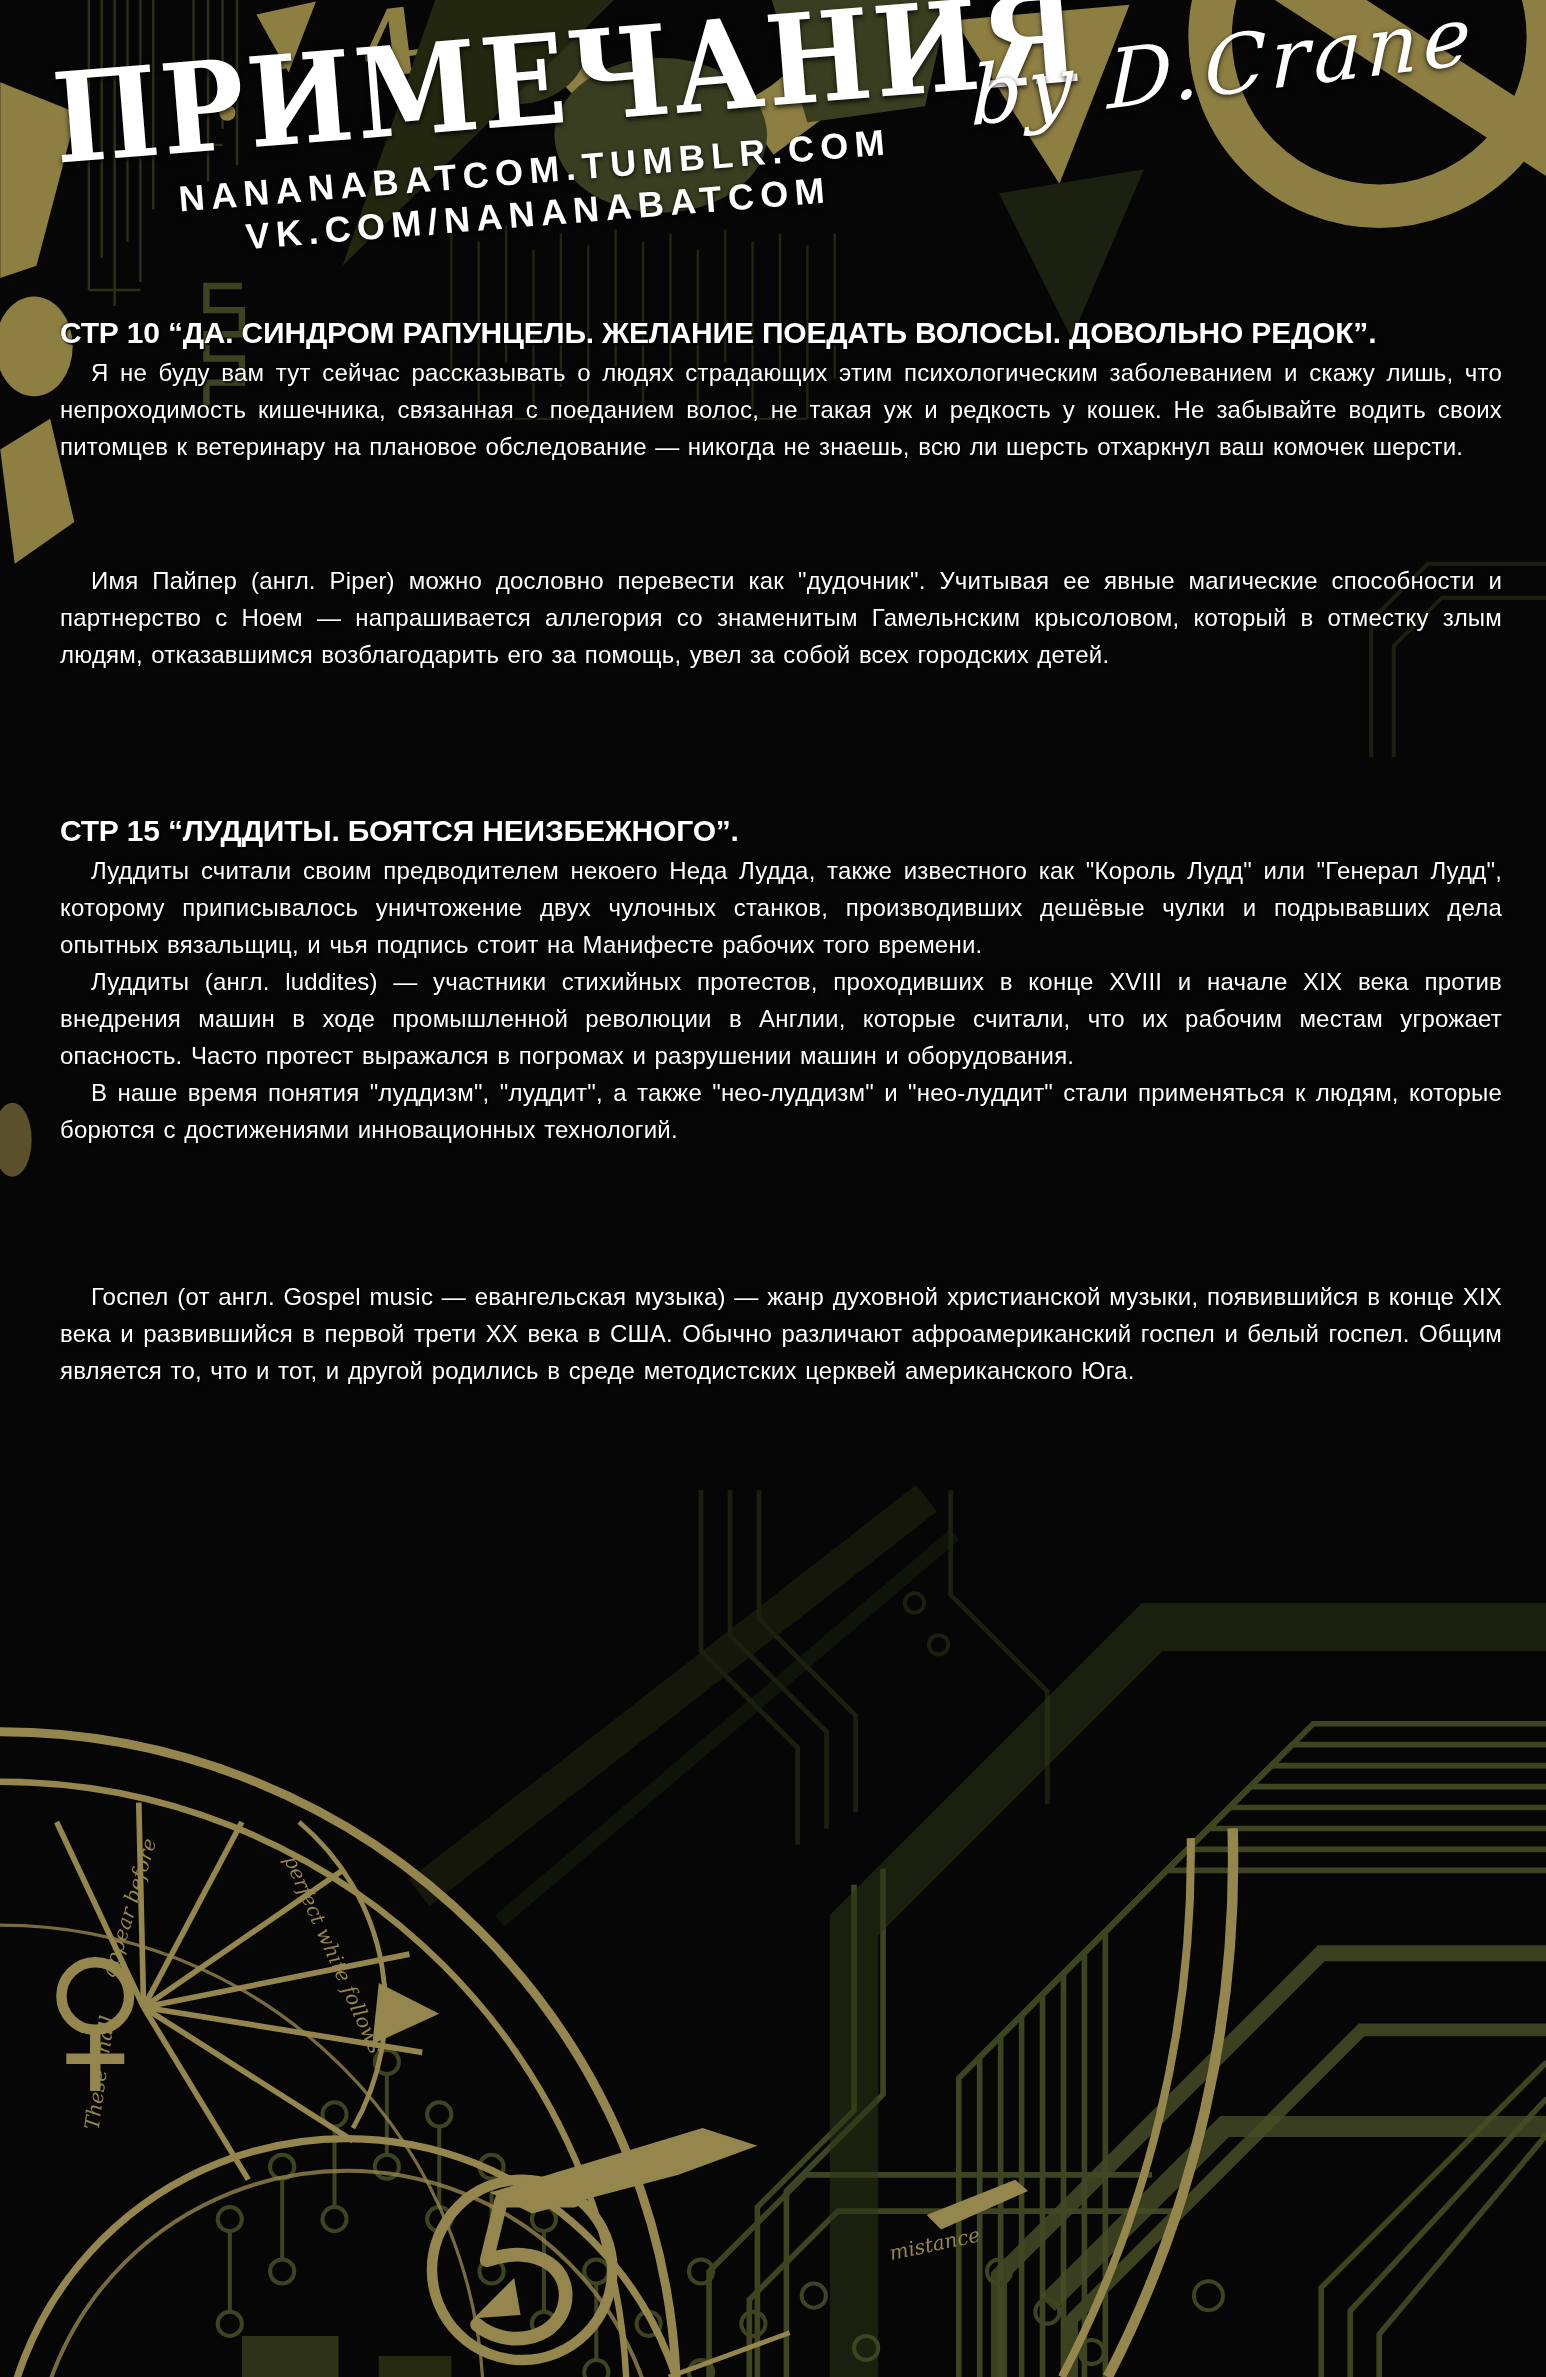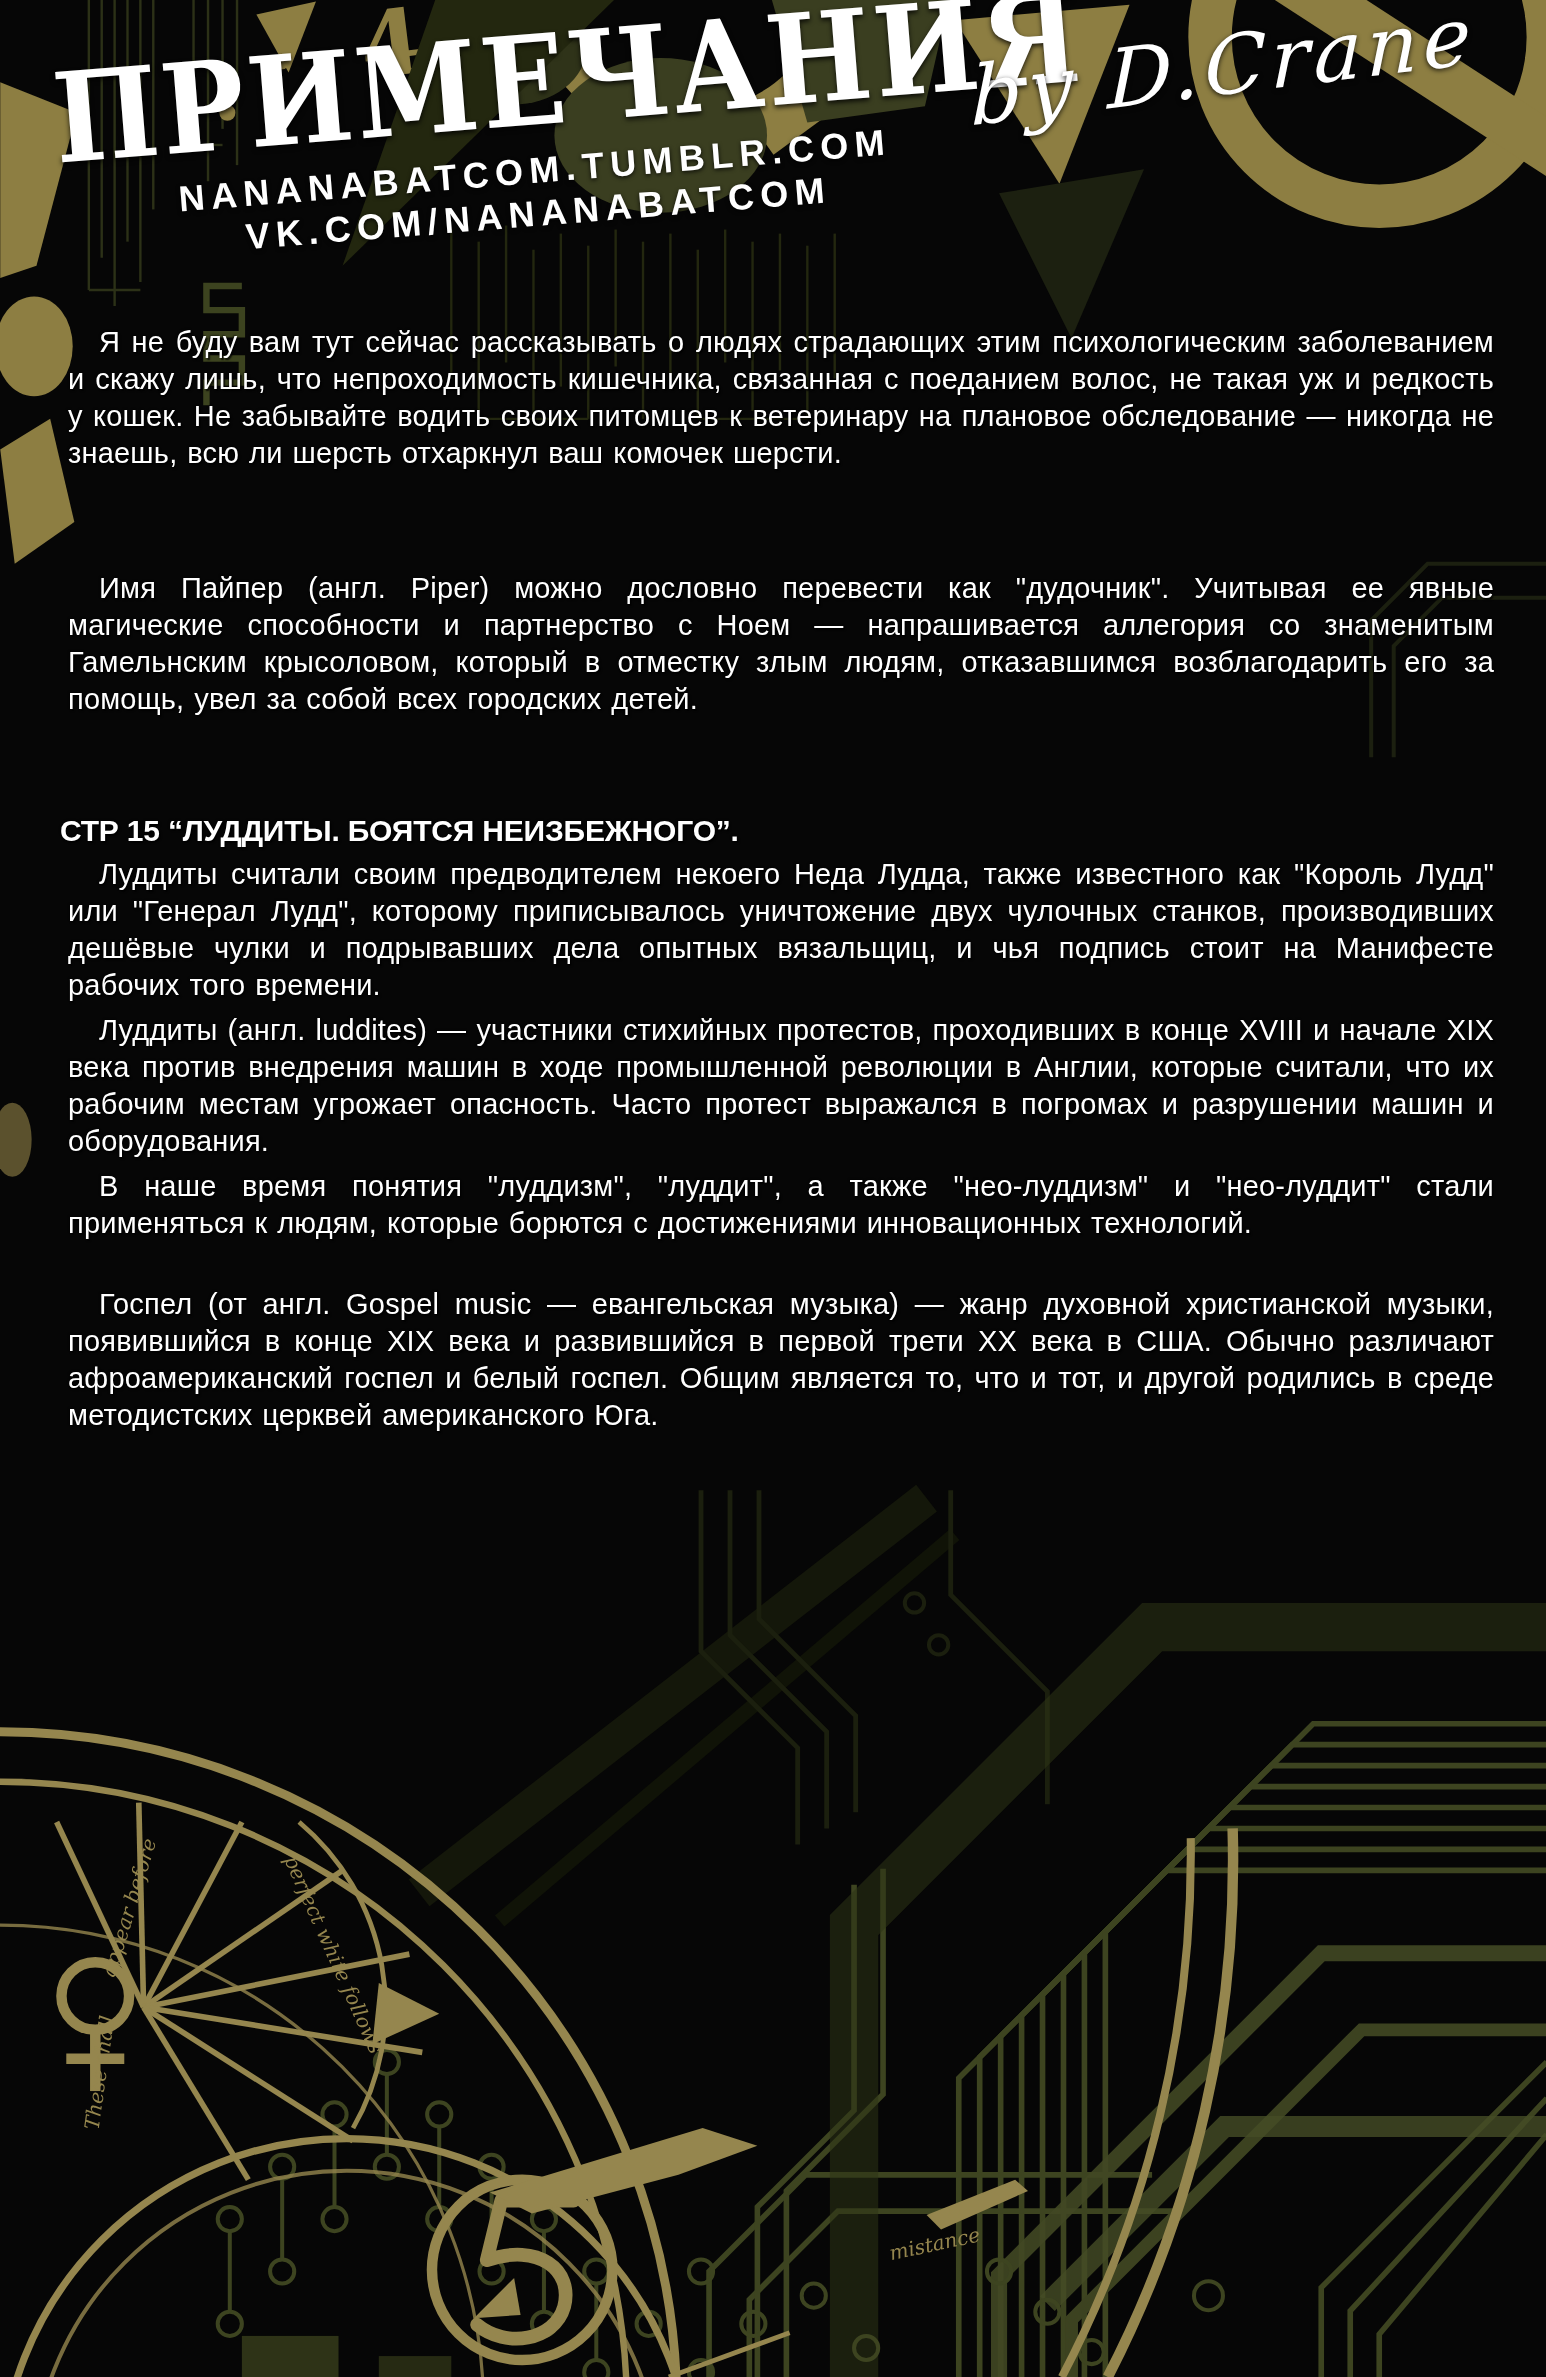--- a/index.html
+++ b/index.html
@@ -35,21 +35,21 @@
   
   .note{
     position:absolute;left:60px;width:1442px;
     text-shadow:1.6px 1.6px 1.6px rgba(0,0,0,.85), -0.8px -0.8px 1.6px rgba(0,0,0,.5);
   }
   .note h2{
     margin:0 0 4px 0;font-size:30px;line-height:34px;font-weight:700;
     letter-spacing:-0.2px;
   }
   .note p{
-    margin:8px;font-size:29px;line-height:37px;
+    margin:0;font-size:24px;line-height:37px;
     text-align:justify;text-indent:31px;word-spacing:1.6px;letter-spacing:0.2px;
   }
   .s1{top:316px;} .s2{top:562px;} .s3{top:814px;} .s4{top:1278px;}
 </style>
 </head>
 <body>
 
 <div class="page">
 
   <svg class="bg" width="1547" height="2377" viewBox="0 0 1920 2951" aria-hidden="true">
@@ -244,20 +244,21 @@
   <header class="masthead">
     <h1 class="title">ПРИМЕЧАНИЯ</h1>
     <div class="site-link first">NANANABATCOM.TUMBLR.COM</div>
     <div class="site-link">VK.COM/NANANABATCOM</div>
   </header>
   <div class="credit">by D.Crane</div>
 
   <main>
 
     <section class="note s1">
+      <h2>СТР 10 “ДА. СИНДРОМ РАПУНЦЕЛЬ. ЖЕЛАНИЕ ПОЕДАТЬ ВОЛОСЫ. ДОВОЛЬНО РЕДОК”.</h2>
       <p>Я не буду вам тут сейчас рассказывать о людях страдающих этим психологическим заболеванием и скажу лишь, что непроходимость кишечника, связанная с поеданием волос, не такая уж и редкость у кошек. Не забывайте водить своих питомцев к ветеринару на плановое обследование — никогда не знаешь, всю ли шерсть отхаркнул ваш комочек шерсти.</p>
     </section>
 
     <section class="note s2">
       <p>Имя Пайпер (англ. Piper) можно дословно перевести как "дудочник". Учитывая ее явные магические способности и партнерство с Ноем — напрашивается аллегория со знаменитым Гамельнским крысоловом, который в отместку злым людям, отказавшимся возблагодарить его за помощь, увел за собой всех городских детей.</p>
     </section>
 
     <section class="note s3">
       <h2>СТР 15 “ЛУДДИТЫ. БОЯТСЯ НЕИЗБЕЖНОГО”.</h2>
       <p>Луддиты считали своим предводителем некоего Неда Лудда, также известного как "Король Лудд" или "Генерал Лудд", которому приписывалось уничтожение двух чулочных станков, производивших дешёвые чулки и подрывавших дела опытных вязальщиц, и чья подпись стоит на Манифесте рабочих того времени.</p>

